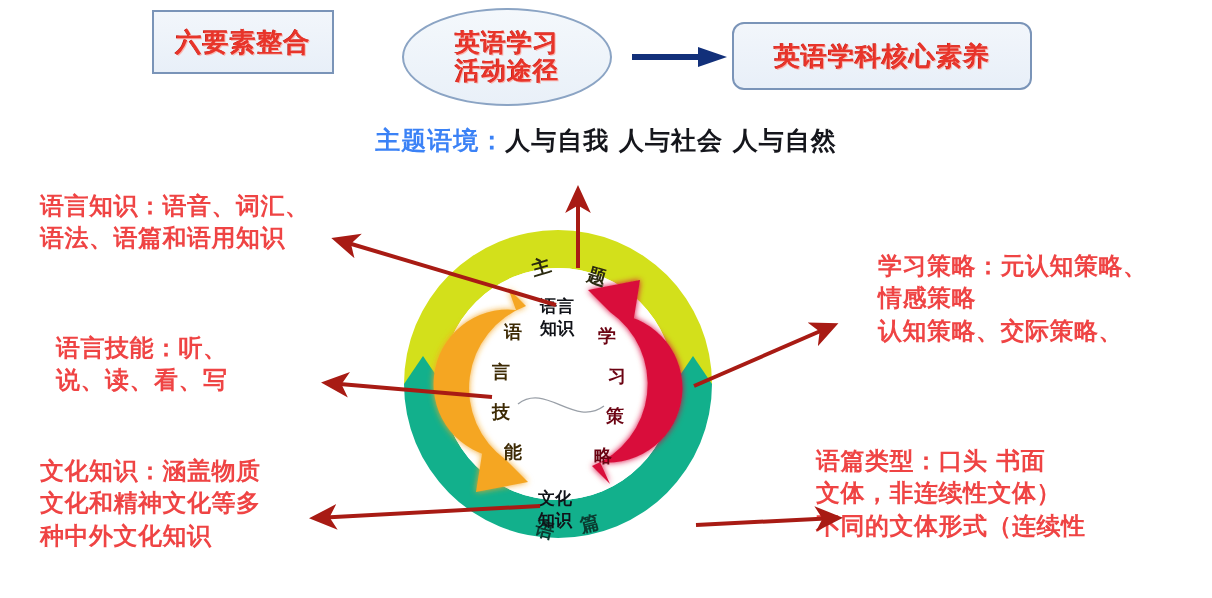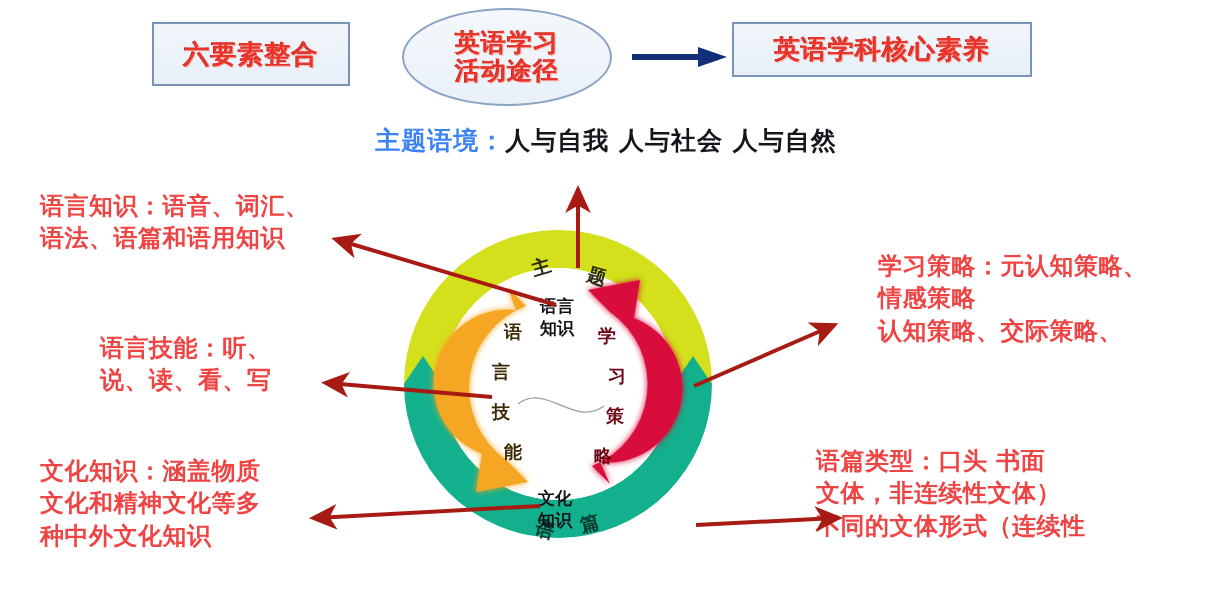--- a/index.html
+++ b/index.html
@@ -19,22 +19,22 @@
   
   .hdr-box {
     position: absolute;
     box-sizing: border-box;
     background: linear-gradient(180deg, #f2f6fb 0%, #e8eff8 100%);
     border: 2px solid #7a94b8;
     display: flex;
     align-items: center;
     justify-content: center;
   }
-  #hdr-left  { left: 152px; top: 22px; width: 198px; height: 64px; align-items: center; }
-  #hdr-right { left: 732px; top: 22px; width: 300px; height: 55px; }
+  #hdr-left  { left: 152px; top: 10px; width: 182px; height: 64px; align-items: center; }
+  #hdr-right { left: 732px; top: 22px; width: 300px; height: 68px; border-radius: 12px; }
 
   .hdr-ellipse {
     position: absolute;
     left: 402px; top: 8px;
     width: 210px; height: 98px;
     box-sizing: border-box;
     border: 2px solid #8ba4c4;
     border-radius: 50%;
     background: linear-gradient(180deg, #f4f8fc 0%, #e9f0f8 100%);
     display: flex;
@@ -79,21 +79,21 @@
   .side-text {
     position: absolute;
     color: #ef4444;
     font-size: 24px;
     font-weight: bold;
     line-height: 1.35;
     letter-spacing: 0.5px;
   }
 
   #txt-lang-knowledge { left: 40px;  top: 190px; width: 330px; }
-  #txt-lang-skill     { left: 56px;  top: 332px; width: 300px; margin-left: 44px; }
+  #txt-lang-skill     { left: 56px;  top: 332px; width: 300px; }
   #txt-culture        { left: 40px;  top: 455px; width: 310px; }
   #txt-strategy       { left: 850px; top: 250px; width: 340px; margin-left: 28px; }
   #txt-discourse      { left: 816px; top: 445px; width: 350px; }
 
   
   #ring-wrap {
     position: absolute;
     left: 388px; top: 214px;
     width: 340px; height: 384px;
   }

